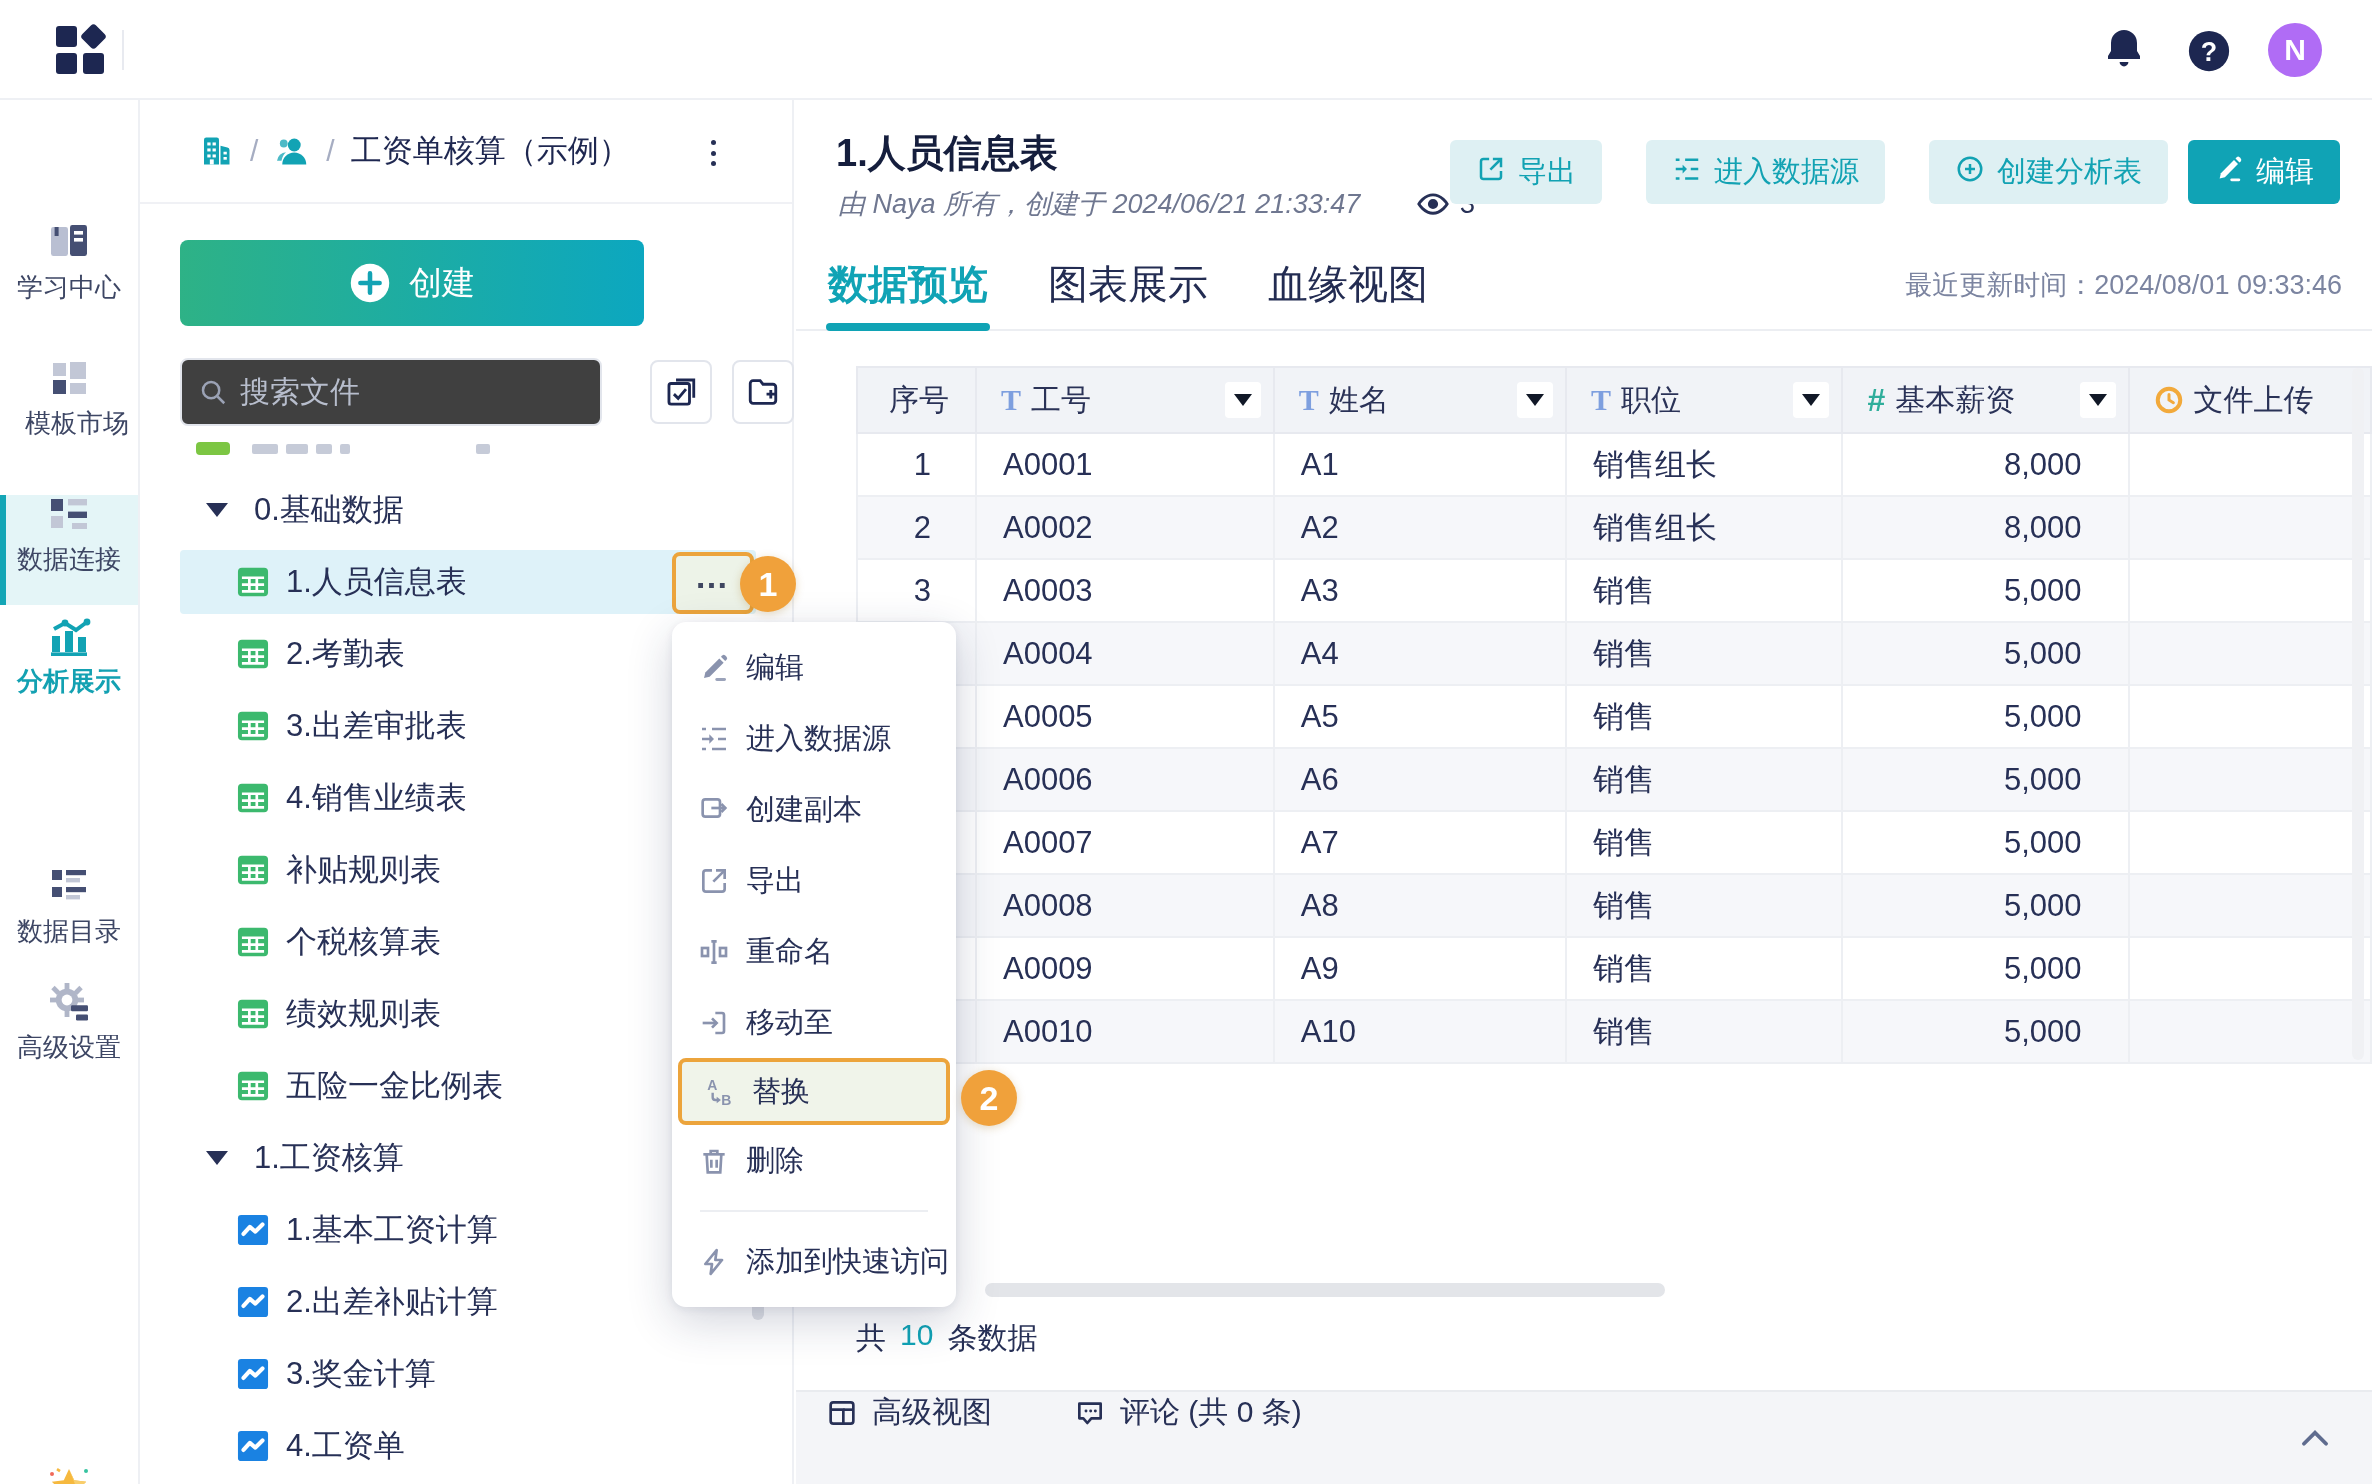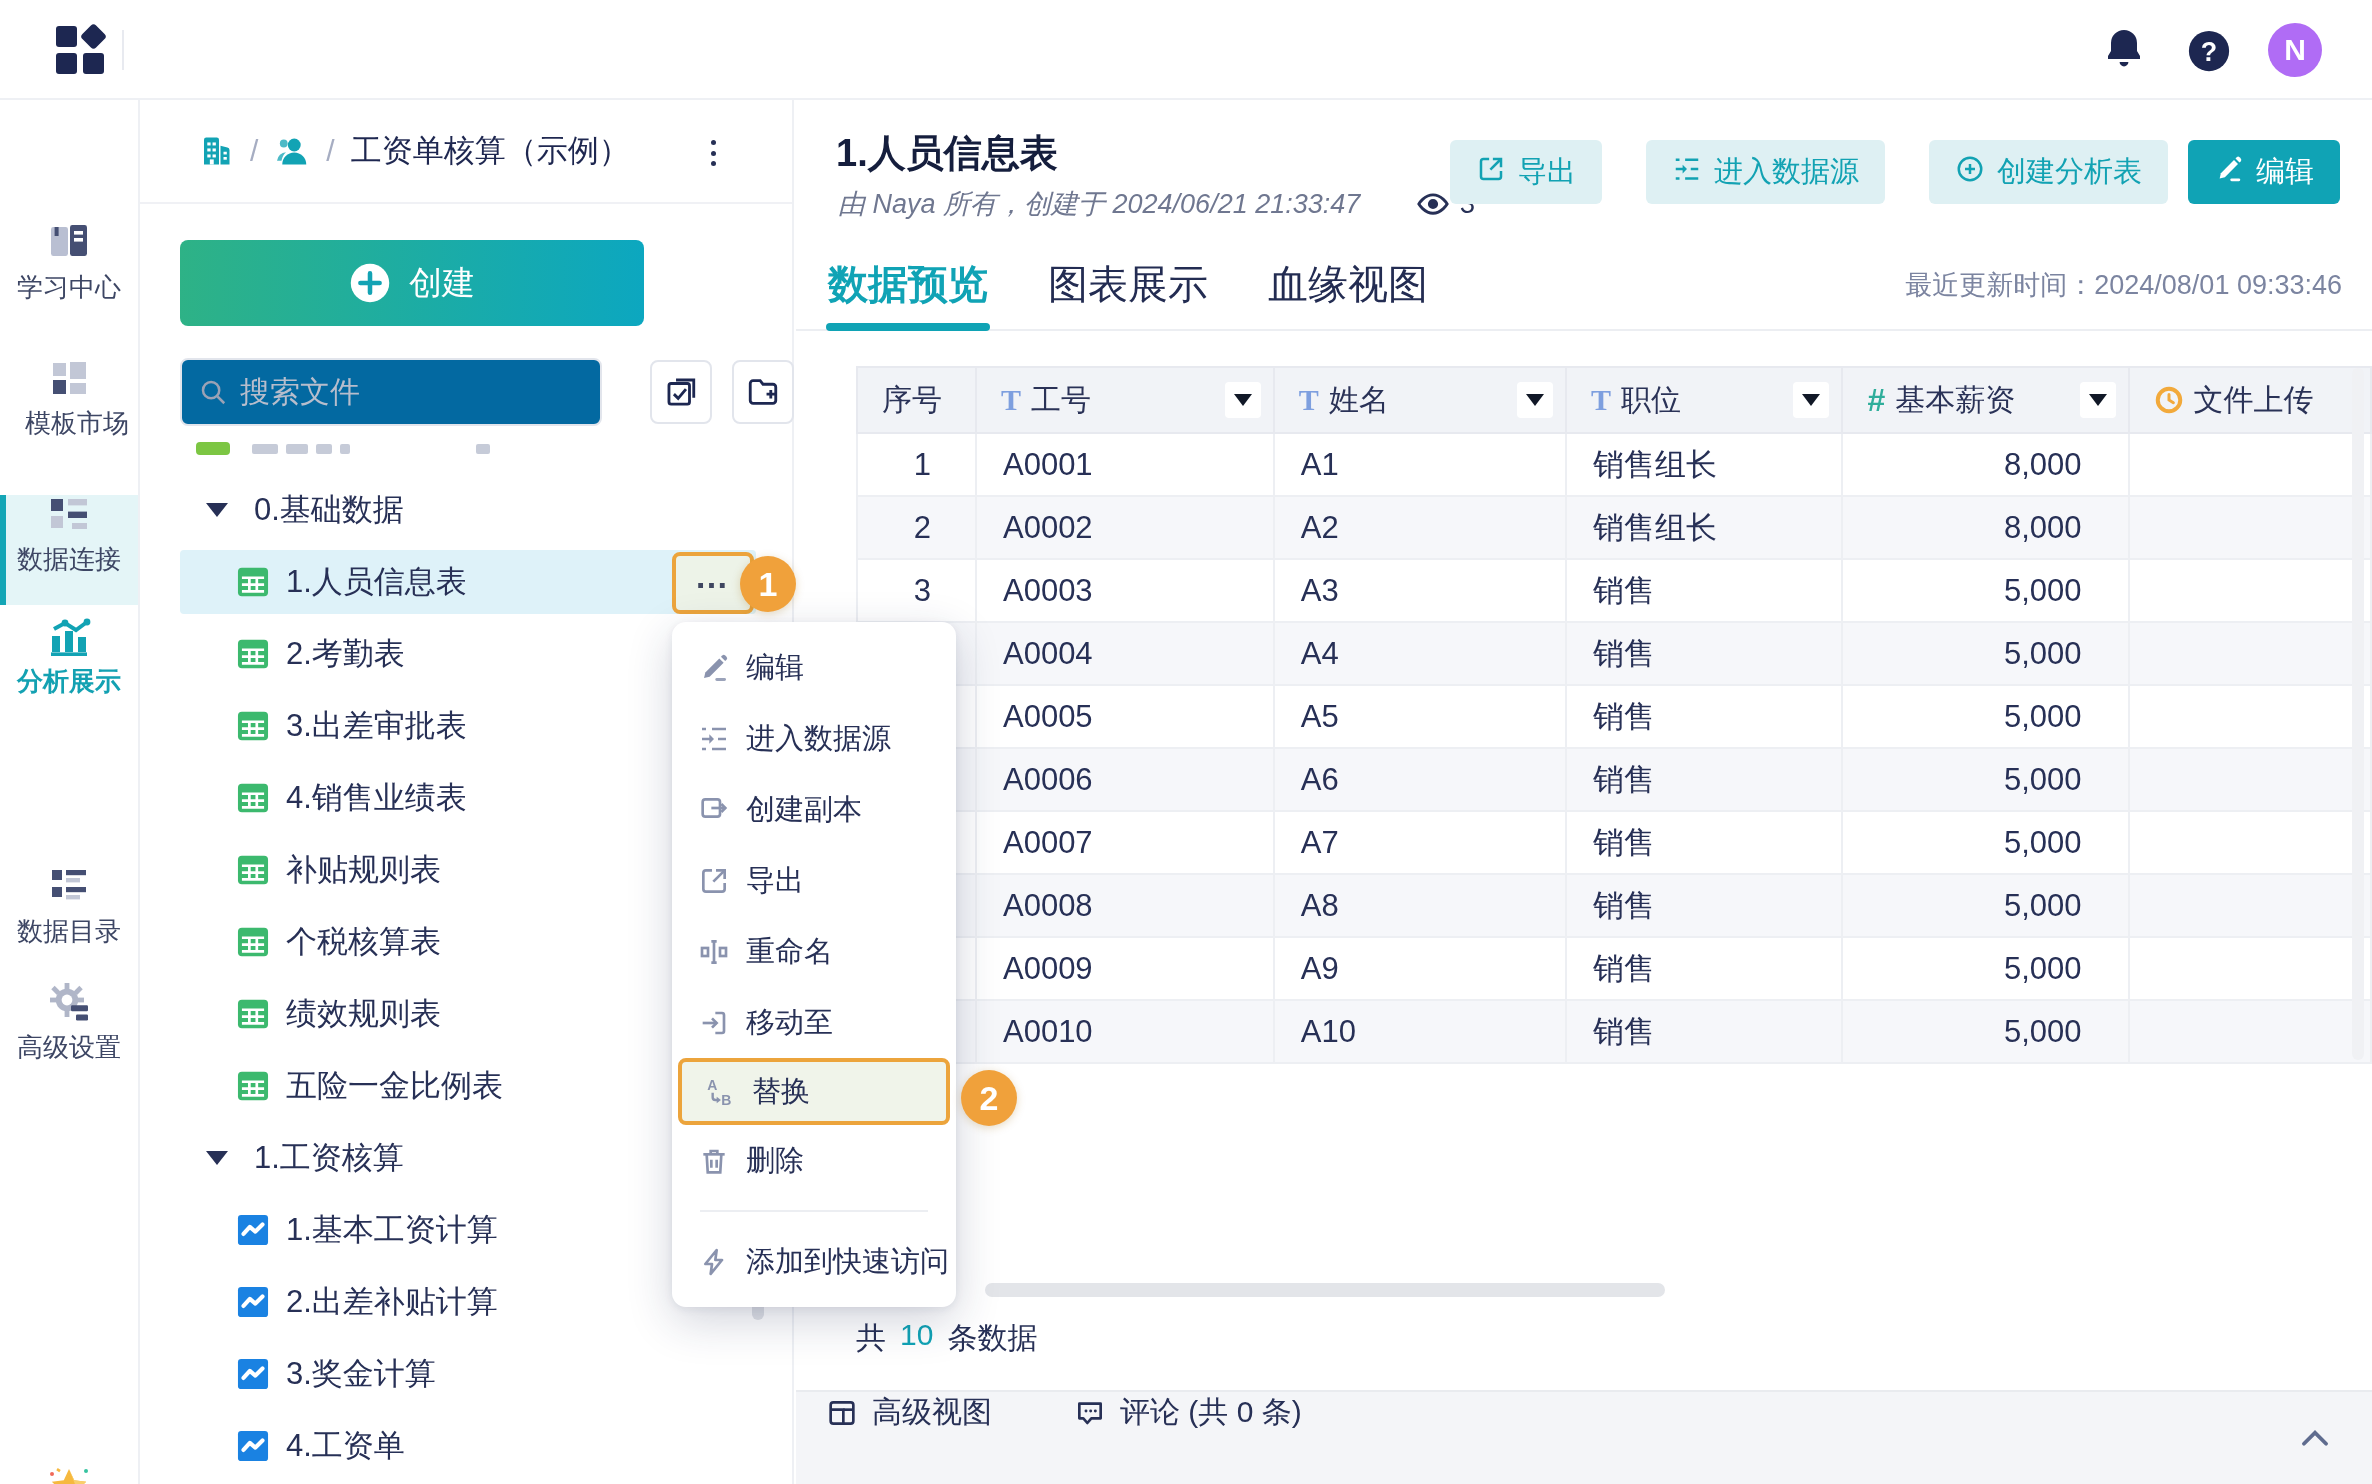--- a/index.html
+++ b/index.html
@@ -46,21 +46,21 @@
     display:flex; flex-direction:column; align-items:center; justify-content:space-between; padding:4px 0;}
   .kebab i { width:5px; height:5px; border-radius:50%; background:#273056; }
 
   .create-btn { position:absolute; left:40px; top:140px; width:464px; height:86px; border-radius:8px;
     background:linear-gradient(92deg,#2EB286,#0CA7C0); color:#fff; font-size:33px;
     display:flex; align-items:center; justify-content:center; gap:18px; cursor:pointer; }
   .create-btn svg { width:42px; height:42px; }
 
   .search-row { position:absolute; left:40px; top:258px; width:576px; height:68px; }
   .search-input { position:absolute; left:0; top:0; width:422px; height:68px; border:2px solid #E2E5EC;
-    border-radius:8px; display:flex; align-items:center; padding-left:16px; gap:12px; background:#0369a1; }
+    border-radius:8px; display:flex; align-items:center; padding-left:16px; gap:12px; background:#404040; }
   .search-input svg { width:30px; height:30px; color:#9BA2B5; flex:none; }
   .search-ph { color:#B7BDCC; font-size:30px; }
   .sq-btn { position:absolute; top:2px; width:62px; height:64px; border:2px solid #E2E5EC; border-radius:8px;
     display:flex; align-items:center; justify-content:center; color:#1D2751; cursor:pointer; background:#fff; }
   .sq-btn svg { width:34px; height:34px; }
   .sq1 { left:470px; } .sq2 { left:552px; }
 
   .tree { position:absolute; left:0; top:336px; width:652px; bottom:0; }
   .partial-row { position:relative; height:38px; overflow:hidden; }
   .partial-ic { position:absolute; left:56px; top:6px; width:34px; height:13px; background:#7CC643; border-radius:4px; }
@@ -595,21 +595,21 @@
         <div class="tab">图表展示</div>
         <div class="tab">血缘视图</div>
       </div>
     <div class="updated">最近更新时间：2024/08/01 09:33:46</div>
   </div>
 
   <div class="table-wrap">
     <table class="grid">
       <thead>
           <tr id="thead-row">
-            <th style="width: 120px;">
+            <th style="width: 120px; padding-left: 7px;">
               <div class="th-inner">
                 <span>序号</span>
               </div>
             </th>
             <th style="width: 302px;">
               <div class="th-inner">
                 <span class="col-T">T</span>
                 <span>工号</span>
                 <span class="th-caret">
                   <i></i>

